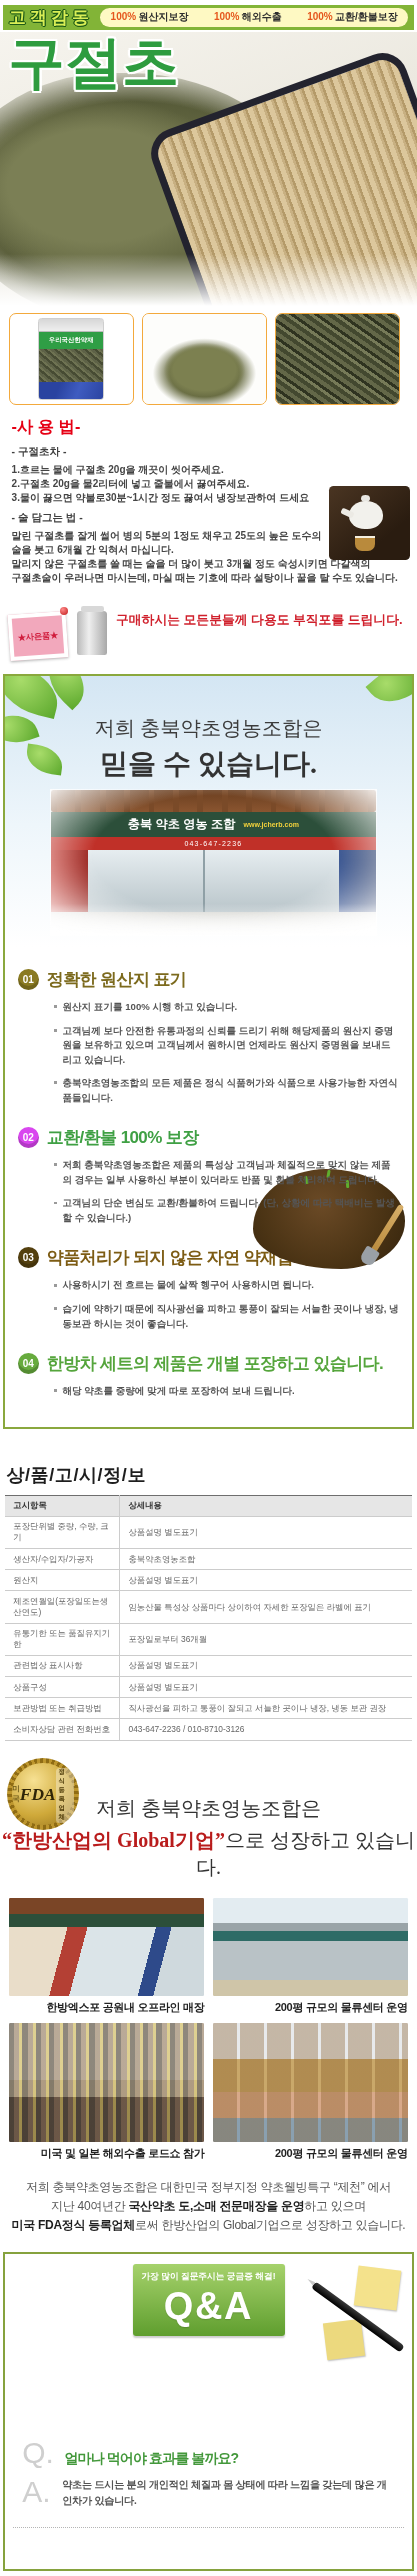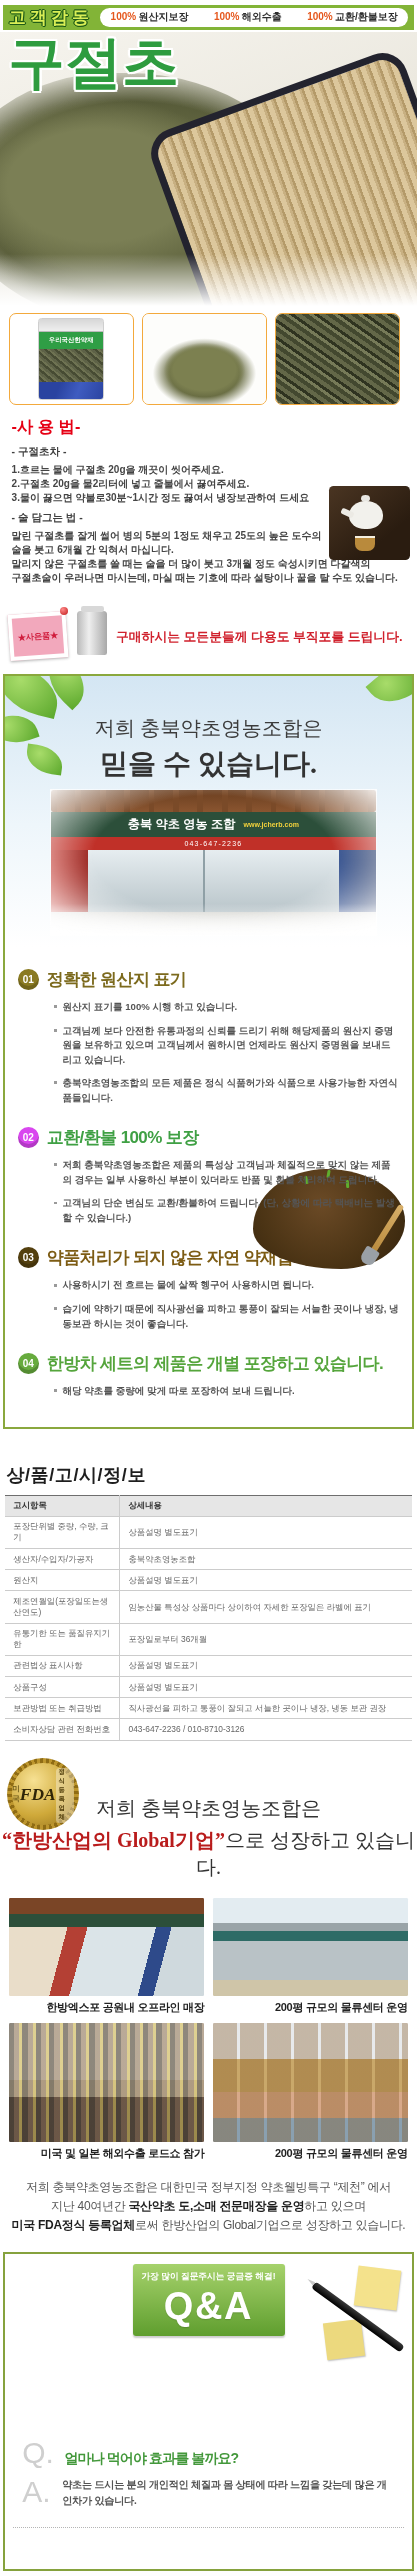--- a/index.html
+++ b/index.html
@@ -2,21 +2,21 @@
 <html style="font-size:9.3px"><head>
 <meta charset="utf-8">
 <style>
   html,body{margin:0;padding:0;background:#fff;}
   .page{width:417px;margin:0 auto;font-family:"Liberation Sans",sans-serif;color:#444;overflow:hidden;}
 
   
   .top-banner{margin:4.6px 2.9px 0;height:25.6px;background:#82b437;display:flex;align-items:center;padding:0 5.8px;box-sizing:border-box;gap:7px;}
   .brand{font-size:17px;font-weight:bold;color:#d9ee55;letter-spacing:4.1px;white-space:nowrap;
     text-shadow:-1.2px 0 #1d5a17,1.2px 0 #1d5a17,0 -1.2px #1d5a17,0 1.2px #1d5a17,-0.6px -0.6px #1d5a17,0.6px 0.6px #1d5a17;}
-  .pill{background:#ffffff;border-radius:11px;height:19px;display:flex;align-items:center;padding:0 10.5px;gap:18px;font-weight:bold;font-size:10px;flex:1;justify-content:space-between;}
+  .pill{background:#fef9c3;border-radius:11px;height:19px;display:flex;align-items:center;padding:0 10.5px;gap:18px;font-weight:bold;font-size:10px;flex:1;justify-content:space-between;}
   .g-seg{white-space:nowrap;}
   .pct{color:#e5571d;margin-right:2.3px;}
   .g-label{color:#2e2e2e;}
 
   
   .hero{position:relative;height:274px;margin-top:1.7px;overflow:hidden;
     background:linear-gradient(160deg,#f6f4ee,#e9e6dc 60%,#efece4);}
   .hero-herbs{position:absolute;left:-41px;top:41px;width:349px;height:250px;border-radius:46% 54% 50% 50%;
     background:
       radial-gradient(ellipse 58% 50% at 40% 45%,#7b7f55 0 45%,rgba(0,0,0,0) 70%),
@@ -53,21 +53,21 @@
   .tp-lid{position:absolute;left:32px;top:9.3px;width:9.3px;height:7px;background:#e8e7e2;border-radius:50%;}
   .tp-spout{position:absolute;left:11.6px;top:24.4px;width:12.8px;height:5.8px;background:#eceae4;transform:rotate(24deg);border-radius:2.3px;}
   .tp-cup{position:absolute;left:25.6px;top:50px;width:20px;height:12.8px;background:#b98a3c;border-radius:0 0 7px 7px;border-top:2.3px solid #f5efdf;}
 
   
   .gift{position:relative;height:56px;margin:3.5px 0 8.1px;}
   .gift-note{position:absolute;left:9.3px;top:3.5px;width:50px;height:38px;background:#f2a8bc;border:4.1px solid #fff;box-shadow:0 1.2px 2.9px rgba(0,0,0,.3);transform:rotate(-4deg);display:flex;align-items:center;justify-content:center;color:#d01c3c;font-weight:bold;font-size:8.1px;}
   .gift-pin{position:absolute;left:60px;top:-2.3px;width:8.1px;height:8.1px;border-radius:50%;background:radial-gradient(circle at 35% 30%,#ff8a8a,#c01818);}
   .gift-pot{position:absolute;left:77px;top:1.2px;width:30px;height:44px;background:linear-gradient(90deg,#b9b9b9,#efefef 40%,#a8a8a8);border-radius:3.5px 3.5px 2.3px 2.3px;}
   .gift-pot::before{content:"";position:absolute;top:-4.6px;left:3.5px;width:23px;height:5.8px;background:#d8d8d8;border-radius:2.3px;}
-  .gift-text{position:absolute;left:116px;top:19px;font-size:12.8px;font-weight:bold;color:#d0202c;}
+  .gift-text{position:absolute;left:116px;top:2px;font-size:12.8px;font-weight:bold;color:#d0202c;}
 
   
   .trust{margin:8.1px 2.9px 0;border:2.9px solid #8aa83d;background:#fff;position:relative;padding-bottom:28px;}
   .trust-sky{height:271px;background:linear-gradient(#d4e6f3,#eef6fb 55%,#fff);position:relative;overflow:hidden;}
   .leaf{position:absolute;background:radial-gradient(circle at 35% 30%,#a8dc6a,#5ba82c);border-radius:0 75% 0 75%;}
   .l1{width:64px;height:43px;left:-9.3px;top:-7px;transform:rotate(14deg);}
   .l2{width:49px;height:34px;left:37px;top:-11.6px;transform:rotate(44deg);}
   .l3{width:43px;height:30px;left:-11.6px;top:38px;transform:rotate(-18deg);}
   .l4{width:37px;height:27px;left:21px;top:70px;transform:rotate(8deg);}
   .l5{width:52px;height:36px;right:-10.5px;top:-9.3px;transform:rotate(-40deg);}

